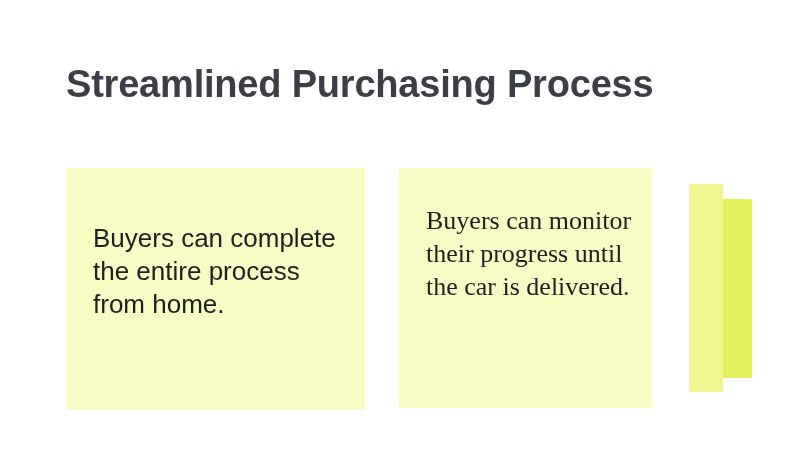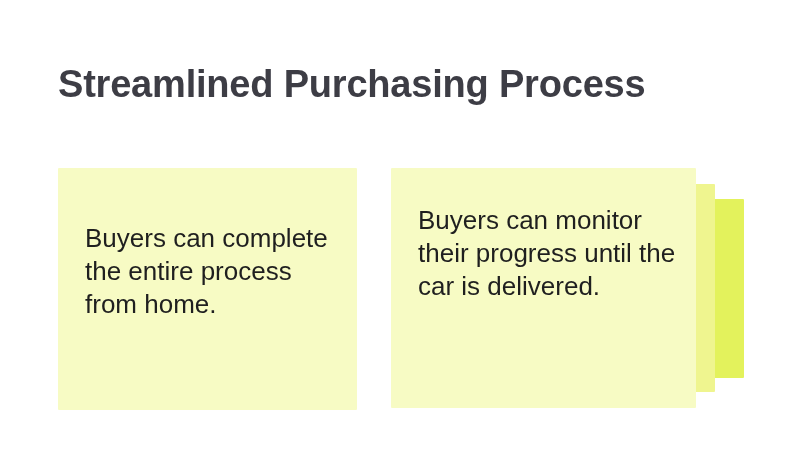--- a/index.html
+++ b/index.html
@@ -12,20 +12,21 @@
     background: #ffffff;
     font-family: "Liberation Sans", sans-serif;
     overflow: hidden;
     position: relative;
   }
 
   .slide {
     position: absolute;
     inset: 0;
     background: #ffffff;
+    margin-left: 8px;
   }
 
   
   .slide-title {
     position: absolute;
     left: 58px;
     top: 62px;
     font-size: 38px;
     font-weight: bold;
     letter-spacing: -0.2px;
@@ -69,21 +70,21 @@
   }
 
   .card {
     position: absolute;
     left: 0;
     top: 0;
     border-radius: 1px;
     box-sizing: border-box;
   }
   .group-1 .card { width: 299px; height: 242px; }
-  .group-2 .card { width: 305px; height: 240px; }
+  .group-2 .card { width: 253px; height: 240px; font-family: Liberation Serif, serif; }
 
   .card-text {
     position: absolute;
     left: 27px;
     right: 18px;
     font-size: 26px;
     line-height: 33px;
     color: #1f1f1f;
     font-weight: normal;
     white-space: pre-line;

